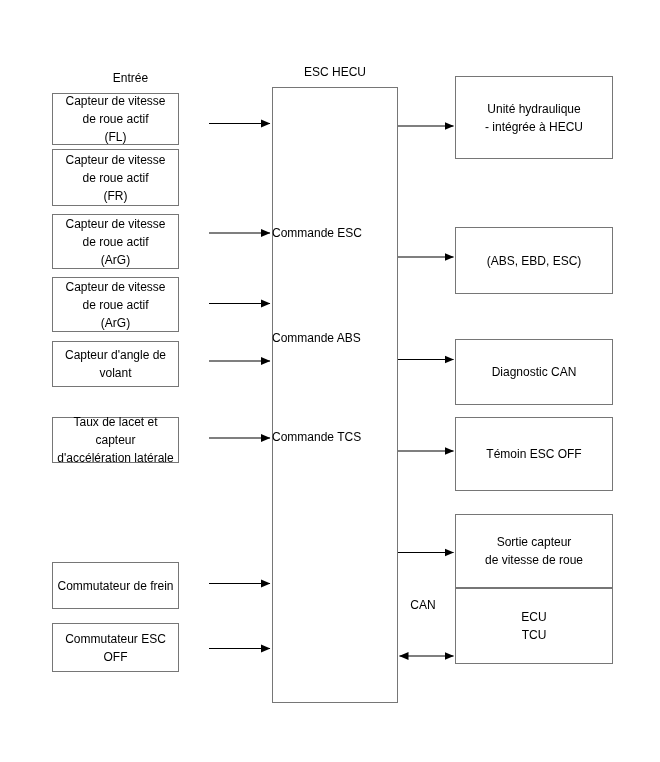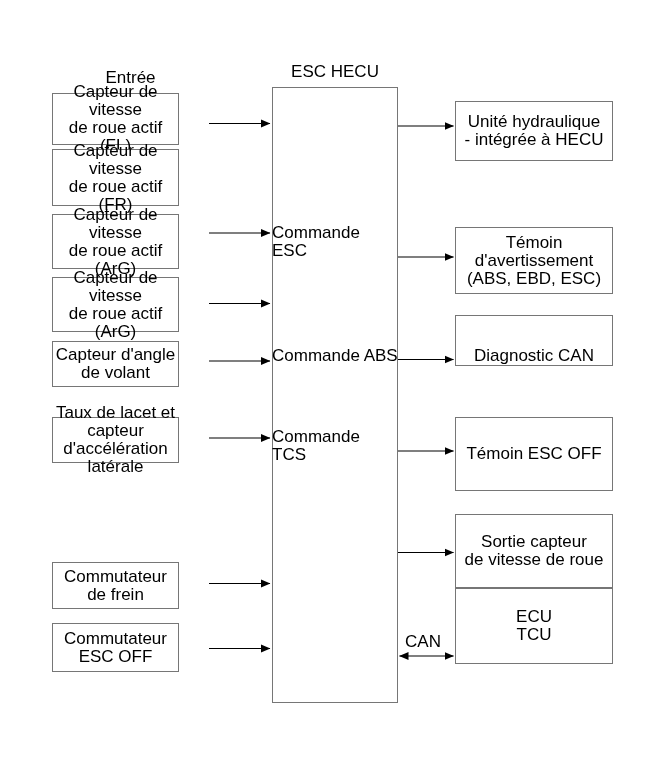--- a/index.html
+++ b/index.html
@@ -6,21 +6,21 @@
     margin: 0;
     padding: 0;
     background: #ffffff;
   }
   .canvas {
     position: relative;
     width: 660px;
     height: 762px;
     background: #ffffff;
     font-family: "Liberation Sans", sans-serif;
-    font-size: 17px;
+    font-size: 12px;
     color: #000000;
     overflow: hidden;
   }
   .hdr {
     position: absolute;
     text-align: center;
     line-height: 14px;
     color: #000000;
   }
   .box {
@@ -52,21 +52,21 @@
   .cmd {
     position: absolute;
     left: 272px;
     width: 126px;
     line-height: 18px;
   }
   .bus-label {
     position: absolute;
     left: 398px;
     width: 50px;
-    top: 635px;
+    top: 598px;
     text-align: center;
     line-height: 14px;
   }
   .arrows {
     position: absolute;
     left: 0; top: 0;
     pointer-events: none;
   }
 </style>
 </head>
@@ -106,32 +106,31 @@
   </div>
   <div class="box in-box" style="top:562px; height:47px;">
     <span>Commutateur de frein</span>
   </div>
   <div class="box in-box" style="top:623px; height:49px;">
     <span>Commutateur ESC OFF</span>
   </div>
 
   <div class="hecu-box"></div>
   <div class="cmd" style="top:224px;">Commande ESC</div>
-  <div class="cmd" style="top:347px;">Commande ABS</div>
+  <div class="cmd" style="top:329px;">Commande ABS</div>
   <div class="cmd" style="top:428px;">Commande TCS</div>
 
-  <div class="box out-box" style="top:101px; height:60px;">
+  <div class="box out-box" style="top:76px; height:83px;">
     <span>Unité hydraulique</span>
     <span>- intégrée à HECU</span>
   </div>
   <div class="box out-box" style="top:227px; height:67px;">
-    <span>Témoin d'avertissement</span>
     <span>(ABS, EBD, ESC)</span>
   </div>
-  <div class="box out-box" style="top:315px; height:51px;justify-content:flex-end;">
+  <div class="box out-box" style="top:339px; height:66px;">
     <span>Diagnostic CAN</span>
   </div>
   <div class="box out-box" style="top:417px; height:74px;">
     <span>Témoin ESC OFF</span>
   </div>
   <div class="box out-box" style="top:514px; height:74px;">
     <span>Sortie capteur</span>
     <span>de vitesse de roue</span>
   </div>
   <div class="box out-box" style="top:588px; height:76px;">

